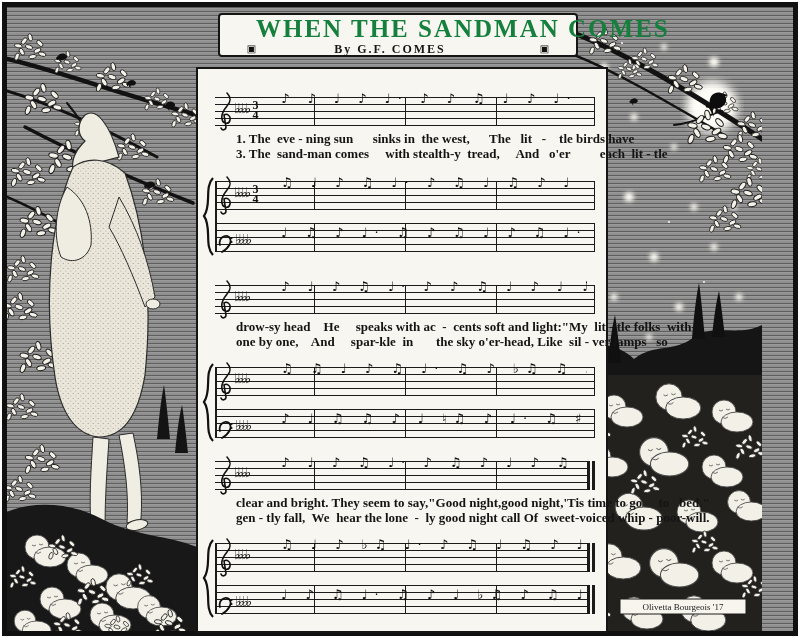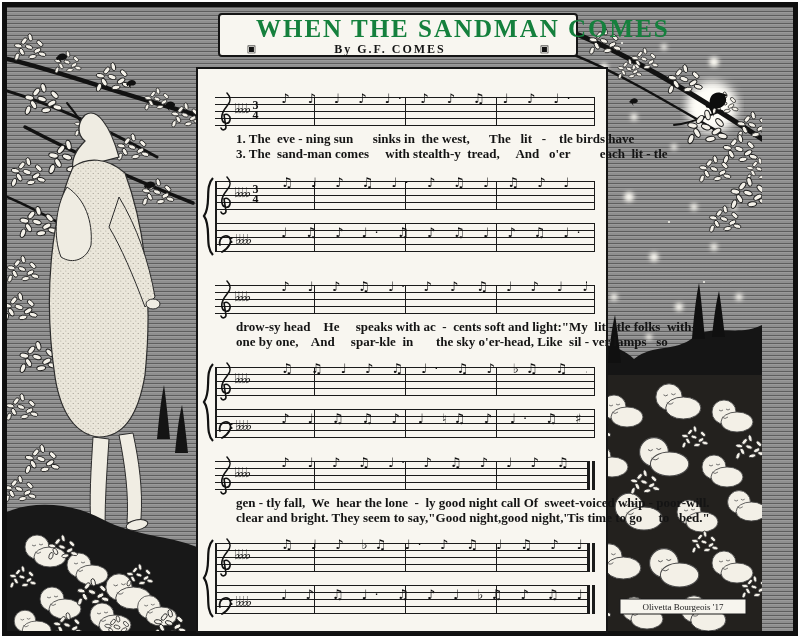--- a/index.html
+++ b/index.html
@@ -394,22 +394,22 @@
           <svg class="clefsvg" width="15" height="40" viewBox="0 0 15 40">
             <path d="M9 2 C13 6 13 11 9 15 C5 20 3 24 4 28 C5 33 11 34 12 29 C13 25 9 22 6 24 L8 36 C8 39 4 40 3 37" fill="none" stroke="#111" stroke-width="1.6" stroke-linecap="round"></path>
           </svg>
           <span class="flats">♭♭♭♭</span>
         </div>
         <span class="notes">♪ ♩ ♪ ♫ ♩· ♪ ♫ ♪ ♩ ♪ ♫ ♩ ♩·</span>
       </div>
     </div>
 
     <div class="lyrics" style="top:426px;">
+      <div class="lyr">clear and bright. They seem to say,"Good night,good night,'Tis time to go     to   bed."</div>
       <div class="lyr">gen - tly fall,  We  hear the lone  -  ly good night call Of  sweet-voiced whip - poor-will.</div>
-      <div class="lyr">clear and bright. They seem to say,"Good night,good night,'Tis time to go     to   bed."</div>
     </div>
 
     <div class="system" style="top:474px;height:71px;">
       <svg class="brace" style="top:-4px;height:79px;" viewBox="0 0 13 79" preserveAspectRatio="none">
         <path d="M11 1 C2 10 10 28 2 39 C10 50 2 69 11 78" fill="none" stroke="#111" stroke-width="2.2"></path>
       </svg>
       <span class="sysbar" style="height:71px;"></span>
       <div class="staff" style="top:0;">
         <span class="bar" style="left:26%"></span>
           <span class="bar" style="left:50%"></span>

